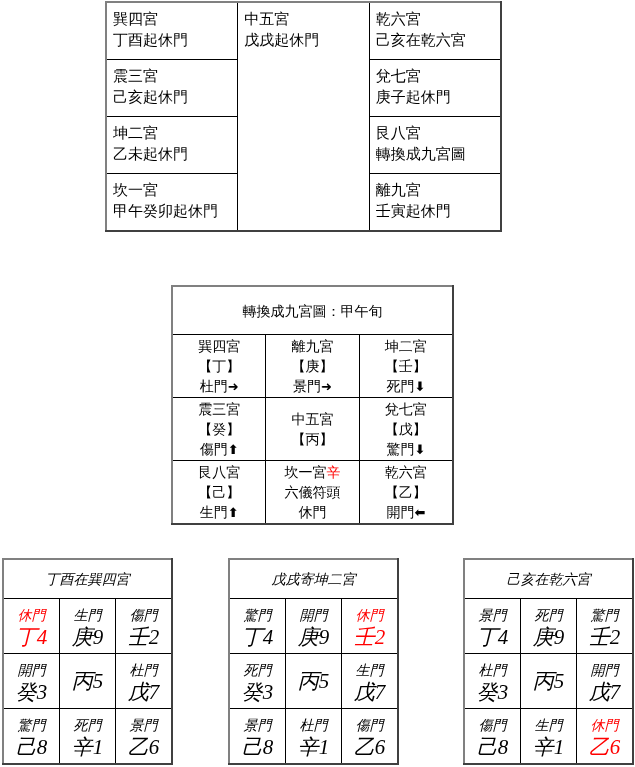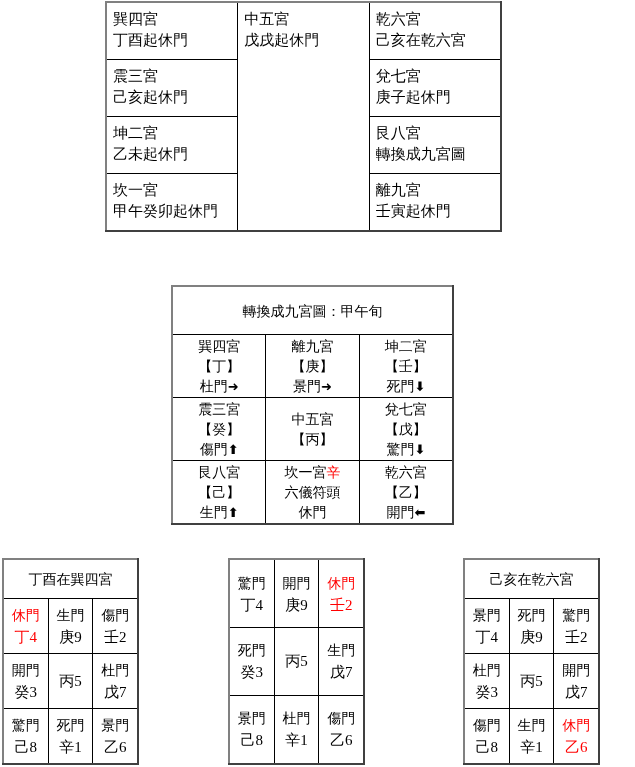--- a/index.html
+++ b/index.html
@@ -14,28 +14,28 @@
   #top-table td { font-size:15px; line-height:21px; padding:6px 4px 0 6px; height:50px; width:126px; }
   #top-table td.empty { border-top:none; border-bottom:none; }
   
   #mid-table { left:171px; top:285px; width:283px; height:239px; }
   #mid-table td { text-align:center; font-size:14px; line-height:20px; vertical-align:middle;margin-left:27px; }
   #mid-table td.title { height:47px; font-size:14px; }
   #mid-table td.cell { height:62px; width:94px; }
   .arrow { font-weight:bold; font-size:13px; }
   .red { color:#ff0000; }
   
-  .bt { top:558px; width:137px; height:207px; }
+  .bt { top:558px; width:171px; height:207px;font-style:italic; }
   .bt td { text-align:center; vertical-align:middle; font-size:14px; line-height:22px; }
   .bt td.title { height:38px; }
   .bt td.cell { height:54px; width:56px; }
   #bt0 { left:2px; }
   #bt1 { left:228px; }
   #bt2 { left:463px; }
-  .num { font-family:"Liberation Serif", serif; font-size:15px; }
+  .num { font-family:"Liberation Serif", serif; font-size:21px; }
 </style>
 </head>
 <body>
 
 <table id="top-table" class="outer">
   <tbody>
       <tr>
     <td>
           <div>巽四宮</div>
           <div>丁酉起休門</div>
@@ -187,20 +187,23 @@
     <td class="cell">
           <div>景門</div>
           <div class="num">乙6</div>
         </td>
   </tr>
 </tbody>
   </table>
 
 <table id="bt1" class="bt outer">
   <tbody>
+      <tr>
+        <td colspan="3" class="title">戊戌寄坤二宮</td>
+      </tr>
   <tr>
     <td class="cell">
           <div>驚門</div>
           <div class="num">丁4</div>
         </td>
     <td class="cell">
           <div>開門</div>
           <div class="num">庚9</div>
         </td>
     <td class="cell red">

